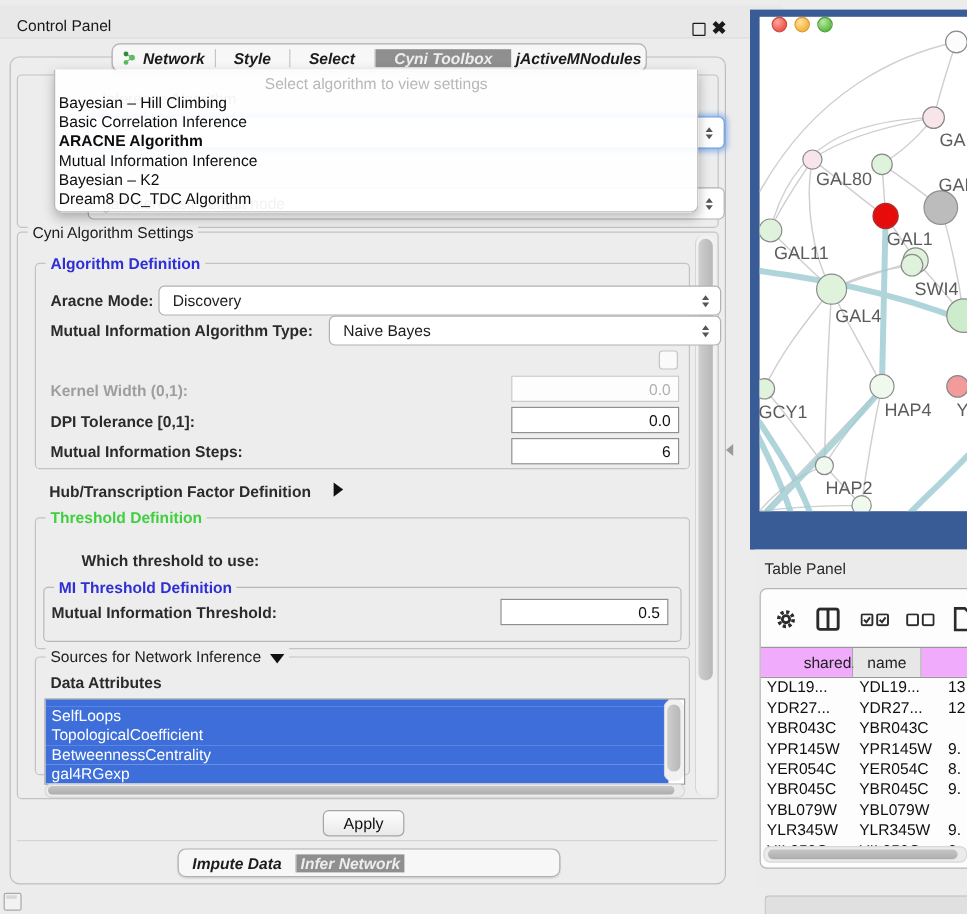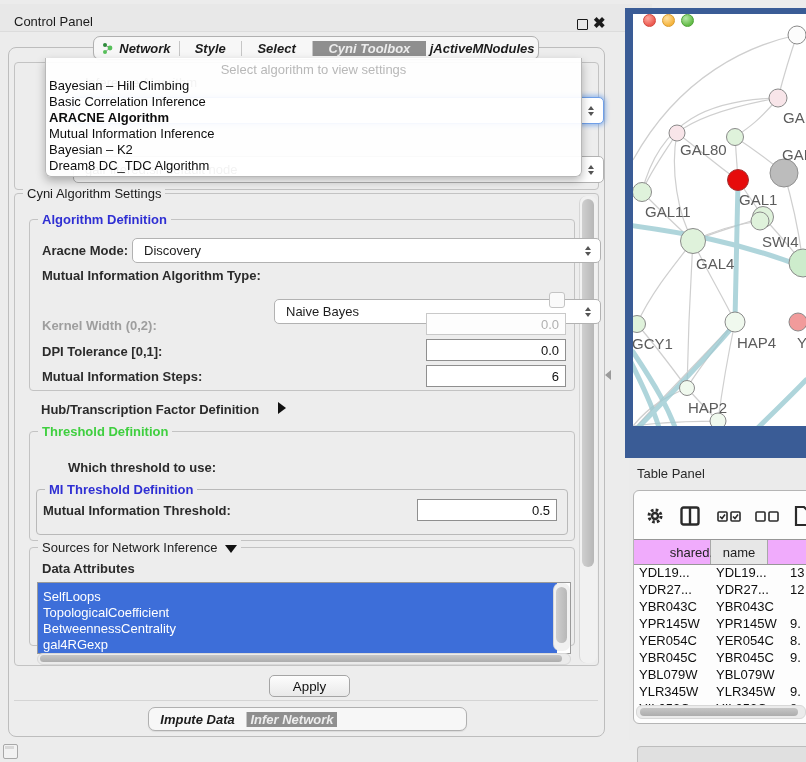--- a/index.html
+++ b/index.html
@@ -59,21 +59,21 @@
   
   .sb-track-v{position:absolute;background:#f1f1f1;border-left:1px solid #d6d6d6;border-radius:7px;}
   .sb-thumb{position:absolute;background:linear-gradient(90deg,#cfcfcf,#b7b7b7);border-radius:6px;}
   .sb-thumb-h{position:absolute;background:linear-gradient(#c6c6c6,#adadad);border-radius:5px;}
   .sb-track-h{position:absolute;background:#ebebeb;border:1px solid #d8d8d8;border-radius:6px;}
 
   
   .attr-list{left:36px;top:581px;width:532px;height:70px;background:#fff;border:1px solid #9a9a9a;overflow:hidden;}
   .attr-row{position:absolute;left:0;width:514px;height:16px;line-height:16px;background:#3d6ed9;color:#fff;padding-left:5px;}
 
-  .apply-btn{left:269px;top:675px;width:81px;height:22px;background:linear-gradient(#fdfdfd,#e9e9e9);
+  .apply-btn{left:269px;top:675px;width:68px;height:22px;background:linear-gradient(#fdfdfd,#e9e9e9);
              border:1px solid #a5a5a5;border-radius:5px;display:flex;align-items:center;justify-content:center;color:#111;}
 
   
   .net-frame{left:625px;top:8px;width:181px;height:450px;background:#3a5c96;}
   .net-canvas{left:633px;top:14px;width:173px;height:412px;background:#fff;overflow:hidden;}
   .tl{position:absolute;width:11px;height:11px;border-radius:50%;}
   .tl.red{background:radial-gradient(circle at 35% 30%,#ffa89e,#ec5a50 70%);border:.5px solid #d2473e;}
   .tl.yellow{background:radial-gradient(circle at 35% 30%,#ffe0a0,#f5b43e 70%);border:.5px solid #d89b2e;}
   .tl.green{background:radial-gradient(circle at 35% 30%,#b7e8a8,#63bc47 70%);border:.5px solid #4ea238;}
   .node-label{position:absolute;font-size:15px;color:#5c5c5c;white-space:nowrap;z-index:5;}
@@ -172,31 +172,31 @@
       <span class="lbl" style="left:12px;top:23px;">Aracne Mode:</span>
       <div class="combo" style="left:102px;top:18px;width:434px;height:23px;">
         <span>Discovery</span>
         <span class="arrows">
             <span class="tri-up"></span>
             <span class="tri-dn"></span>
           </span>
       </div>
 
       <span class="lbl" style="left:12px;top:48px;">Mutual Information Algorithm Type:</span>
-      <div class="combo" style="left:244px;top:43px;width:292px;height:23px;margin-top:36px;">
+      <div class="combo" style="left:244px;top:43px;width:292px;height:23px;">
         <span>Naive Bayes</span>
         <span class="arrows">
             <span class="tri-up"></span>
             <span class="tri-dn"></span>
           </span>
       </div>
 
       <span class="checkbox" style="left:519px;top:72px;"></span>
 
-      <span class="lbl dis" style="left:12px;top:98px;">Kernel Width (0,2):</span>
+      <span class="lbl dis" style="left:12px;top:98px;">Kernel Width (0,1):</span>
       <input class="field dis" style="left: 396px; top: 93px; width: 140px; height: 22px;" readonly="" value="0.0">
 
       <span class="lbl" style="left:12px;top:124px;">DPI Tolerance [0,1]:</span>
       <input class="field" style="left: 396px; top: 119px; width: 140px; height: 22px;" value="0.0">
 
       <span class="lbl" style="left:12px;top:149px;">Mutual Information Steps:</span>
       <input class="field" style="left: 396px; top: 145px; width: 140px; height: 22px;" value="6">
     </div>
 
     <span class="lbl" style="left:26px;top:208px;">Hub/Transcription Factor Definition</span>

